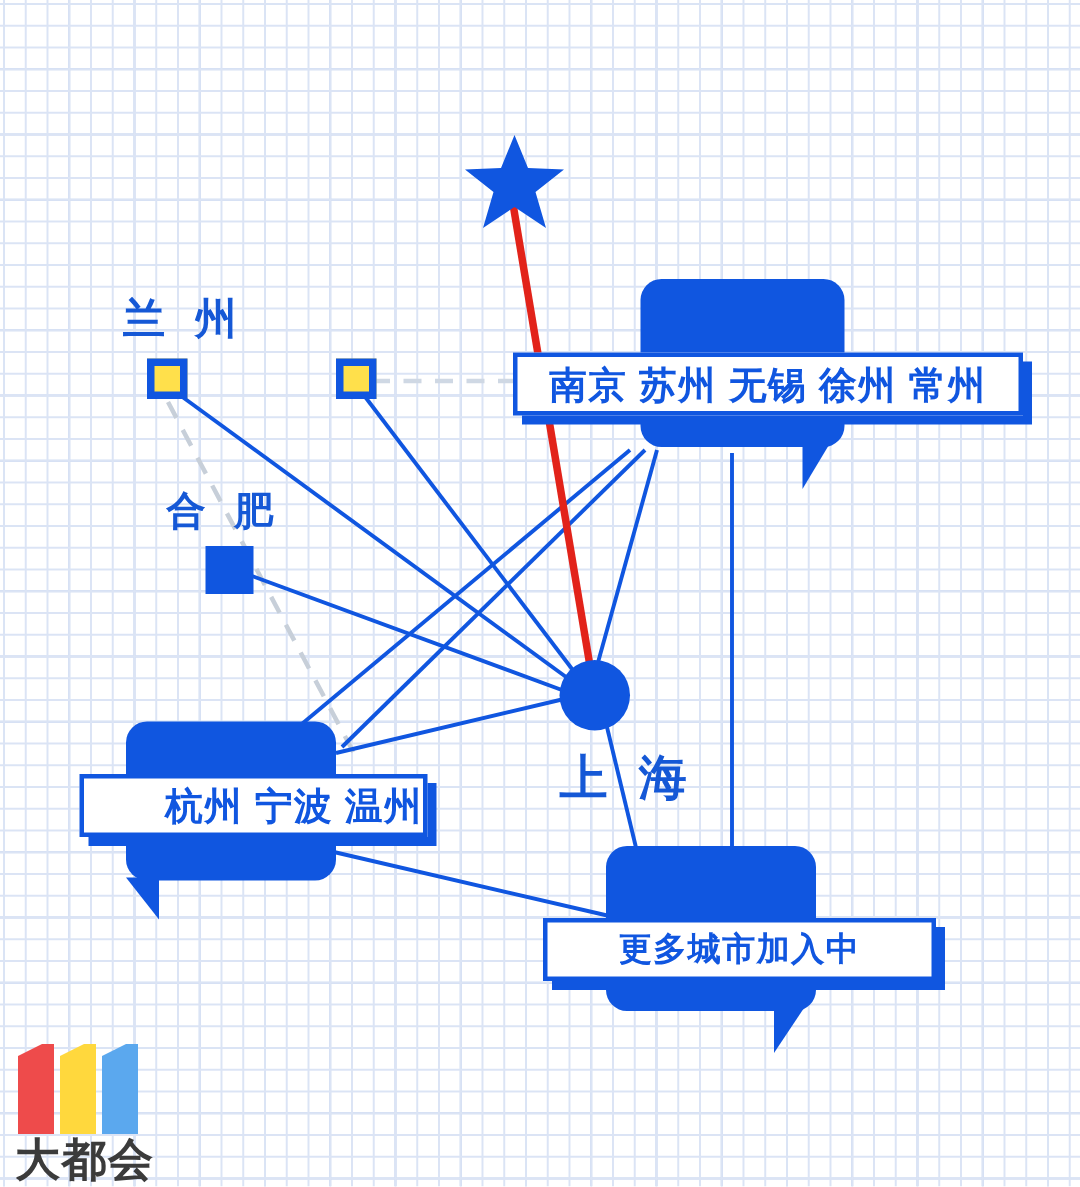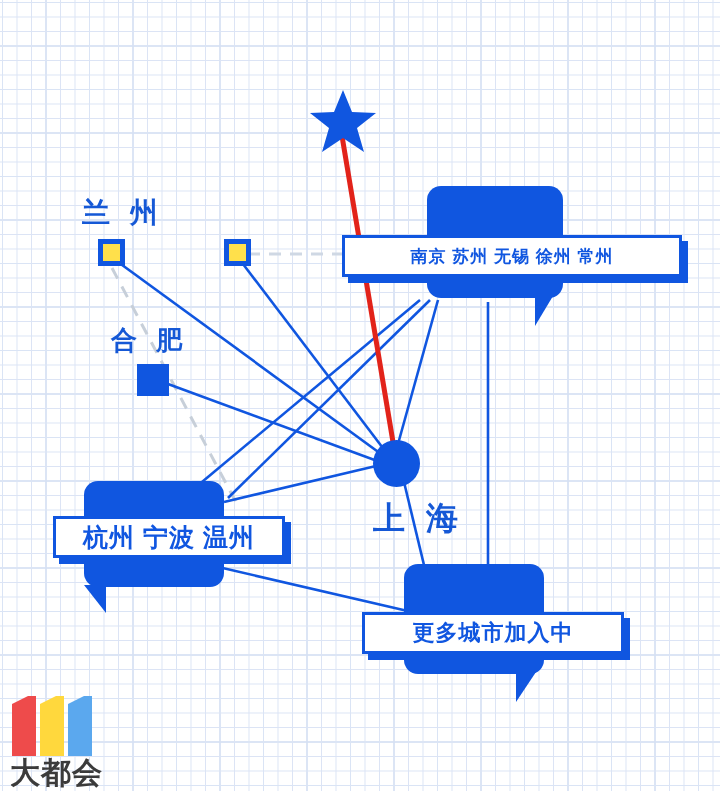--- a/index.html
+++ b/index.html
@@ -162,25 +162,25 @@
   </div>
 
   <div class="bubble" style="left:84px; top:481px; width:140px; height:106px;">
     <div class="tail" style="left:0px; top:104px; border-right:22px solid #1056e0; border-bottom:28px solid transparent;"></div>
   </div>
 
   <div class="bubble" style="left:404px; top:564px; width:140px; height:110px;">
     <div class="tail" style="left:112px; top:108px; border-left:20px solid #1056e0; border-bottom:30px solid transparent;"></div>
   </div>
 
-  <div class="plate" style="left:342px; top:235px; width:340px; height:42px; font-size:17px;">
+  <div class="plate" style="left:342px; top:235px; width:340px; height:42px; font-size:25px;">
     <span>南京 苏州 无锡 徐州 常州</span>
   </div>
 
-  <div class="plate" style="left:53px; top:516px; width:232px; height:42px; font-size:25px;">
+  <div class="plate" style="left:53px; top:516px; width:232px; height:42px; font-size:25px;justify-content:flex-end;">
     <span>杭州 宁波 温州</span>
   </div>
 
   <div class="plate" style="left:362px; top:612px; width:262px; height:42px; font-size:22px;">
     <span>更多城市加入中</span>
   </div>
 
   <div class="layer" id="labels">
 
     <div class="caption" style="left:82px; top:194px; font-size:28px;">

